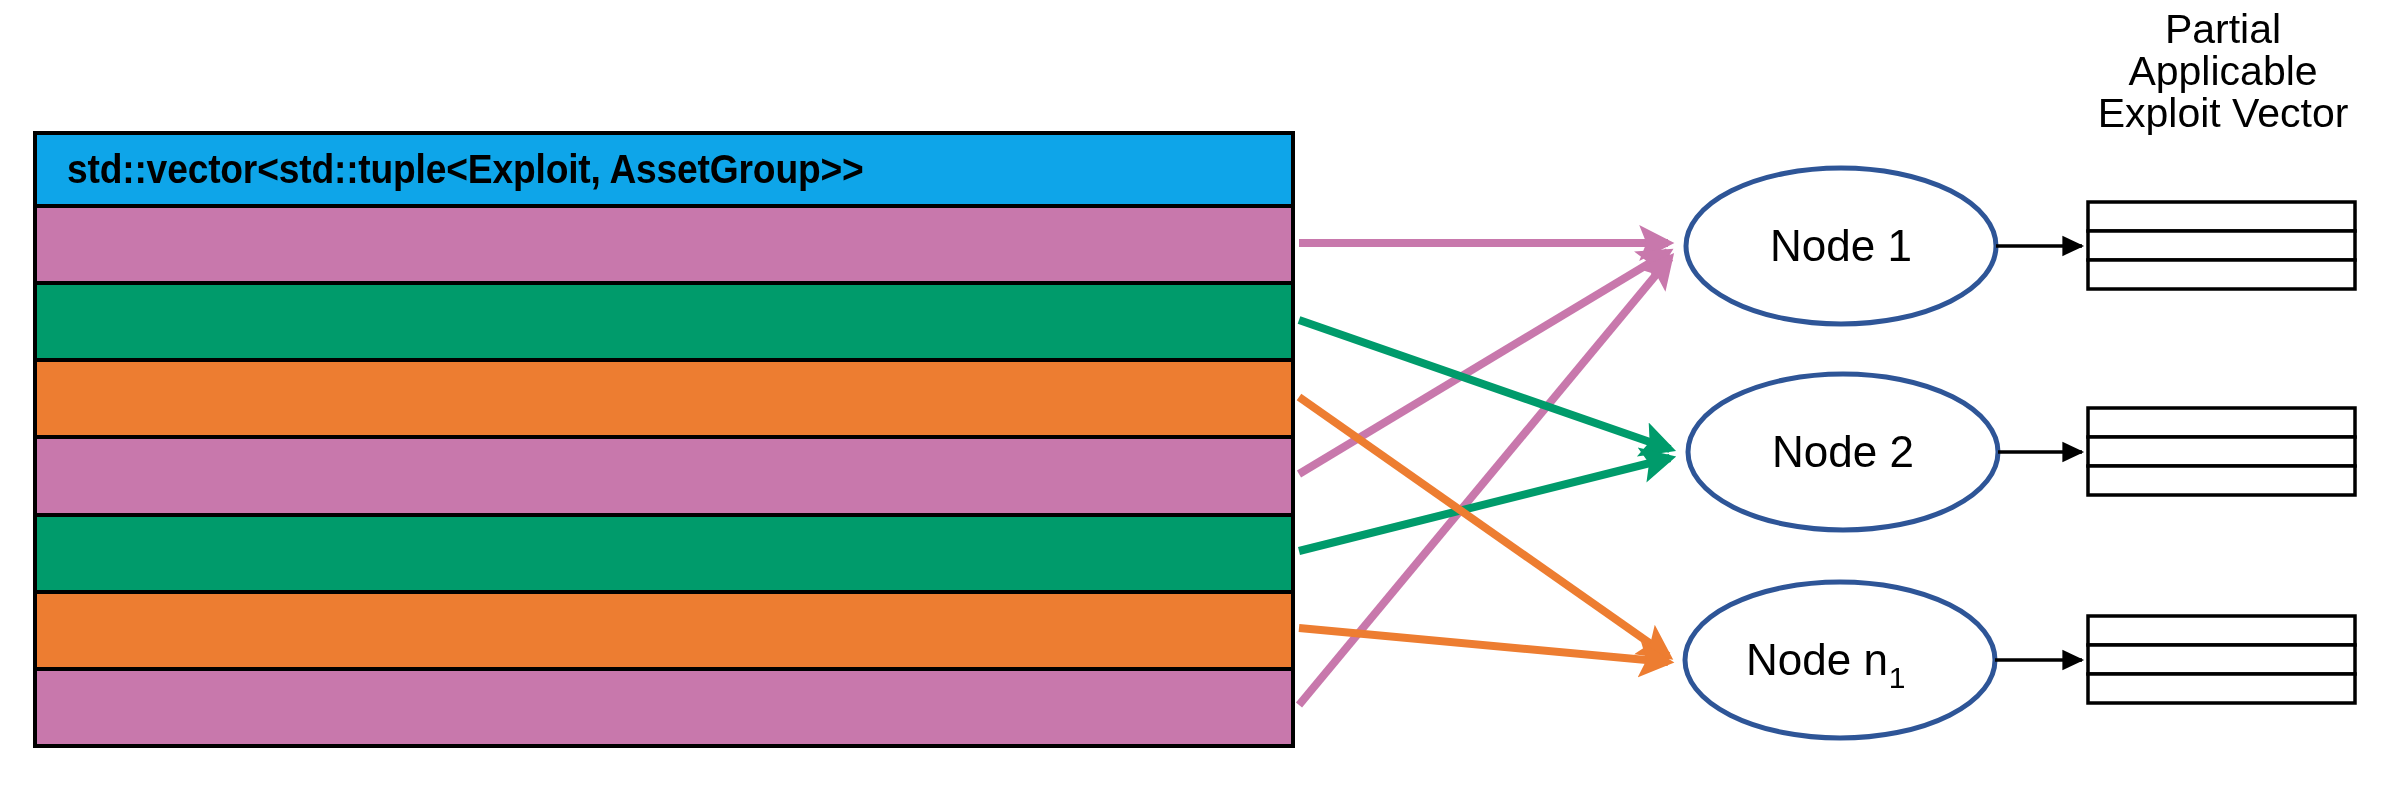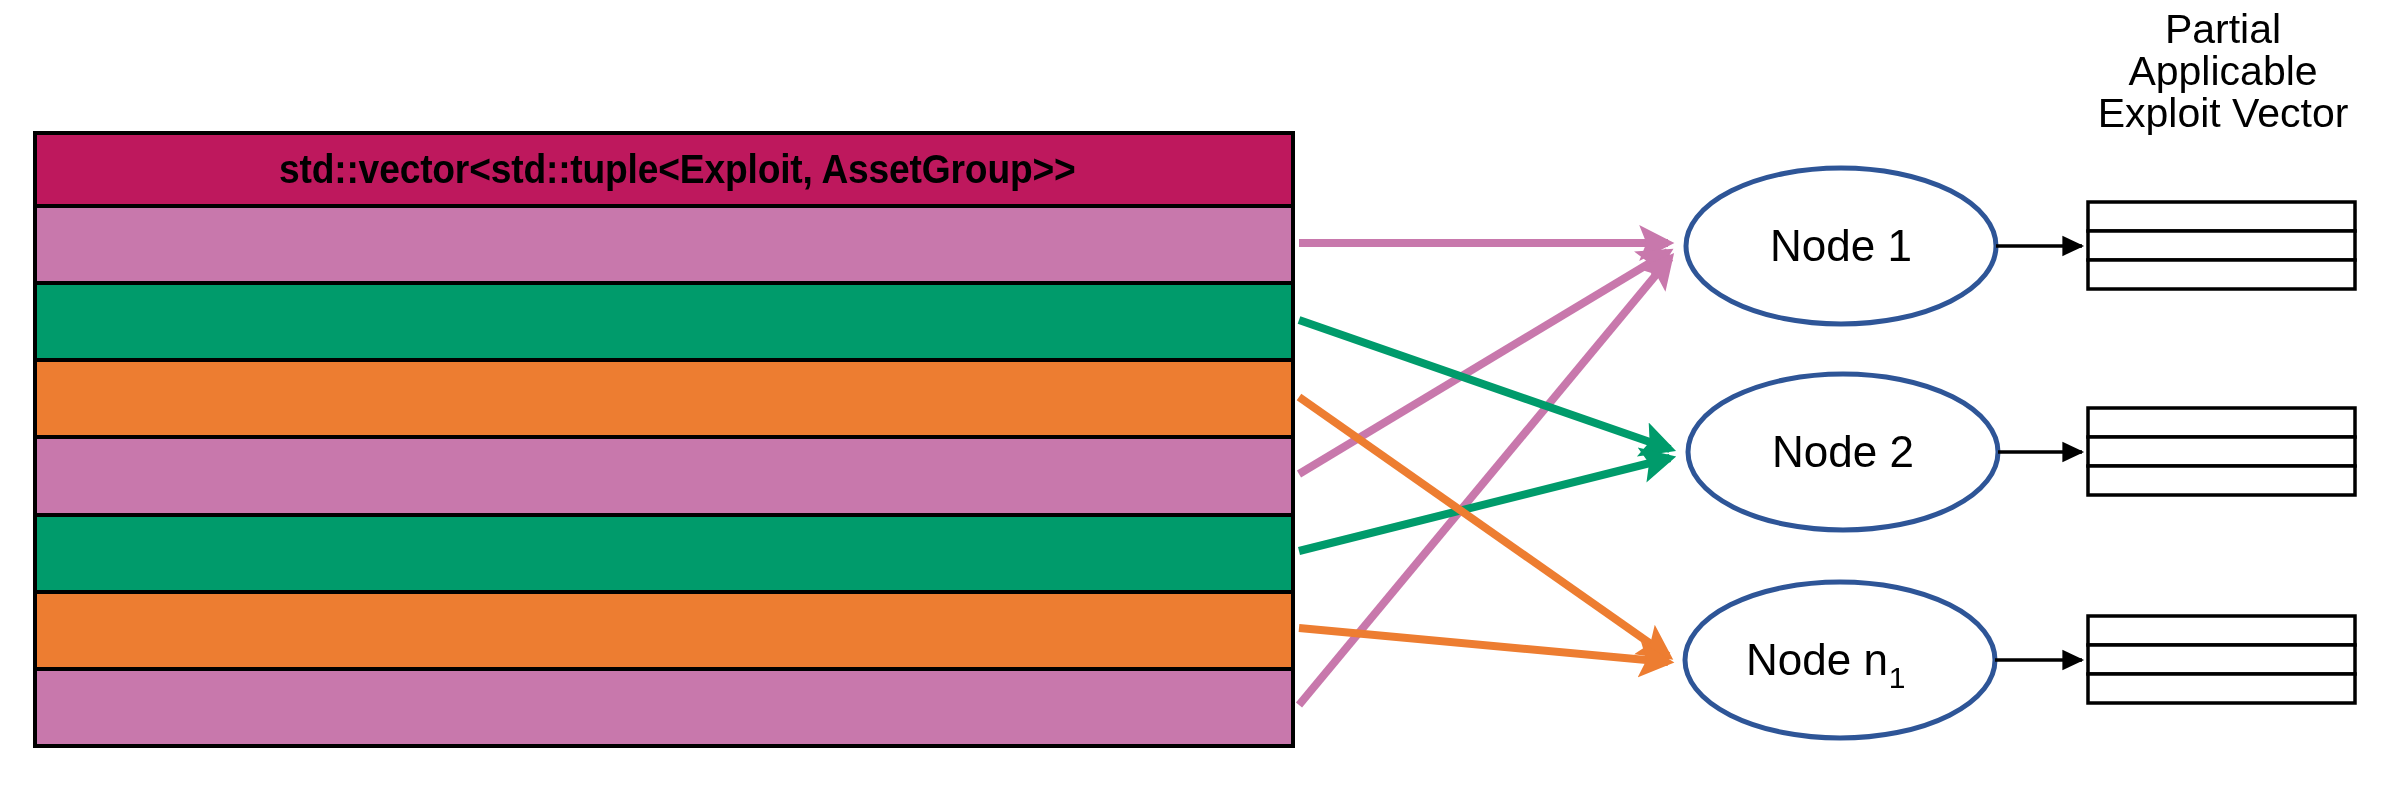--- a/index.html
+++ b/index.html
@@ -33,25 +33,23 @@
     box-sizing: border-box;
     border: 4px solid #000000;
     background: #ffffff;
     display: flex;
     flex-direction: column;
   }
   .vector-header {
     flex: 0 0 73px;
     box-sizing: border-box;
     border-bottom: 4px solid #000000;
-    background: #be185d;
+    background: #0ea5e9;
     display: flex;
     align-items: center;
-    justify-content: center;
-    padding-left: 27px;
   }
   .vector-header-text {
     font-family: "Liberation Sans Narrow", "Liberation Sans", sans-serif;
     font-weight: bold;
     font-size: 40px;
     color: #000000;
     white-space: nowrap;
     transform: scaleX(0.93);
     letter-spacing: -0.2px;
   }

